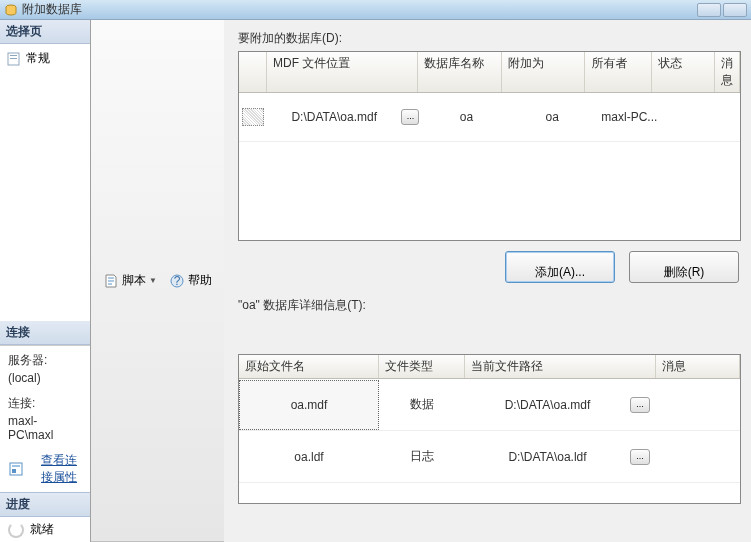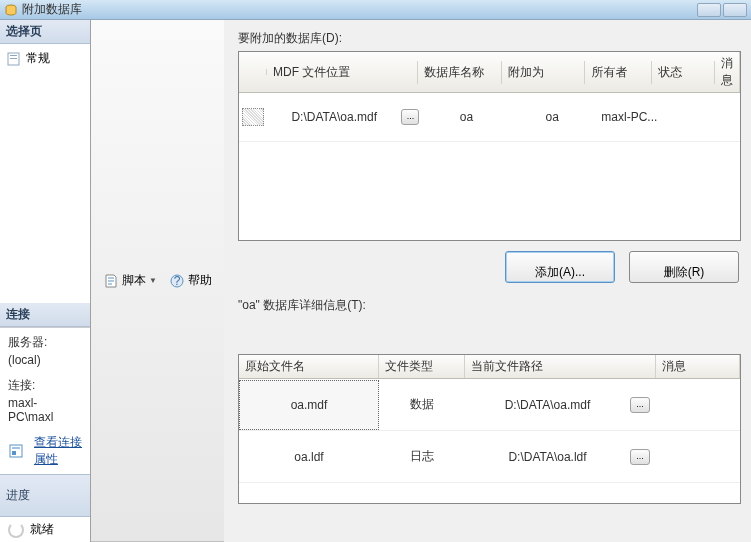--- a/index.html
+++ b/index.html
@@ -14,38 +14,38 @@
     .main-layout { display: flex; height: calc(100% - 20px); }
     .sidebar { width: 205px; background: #f0f0f0; border-right: 1px solid #a0a0a0; display: flex; flex-direction: column; }
     .sidebar-section-header { background: linear-gradient(#e2e9f4, #d0dceb); padding: 3px 6px; font-weight: bold; color: #2a3f5a; border-bottom: 1px solid #b0c0d5; }
     .sidebar-content { flex: 1; background: #fff; padding: 4px 2px; }
     .sidebar-item { display: flex; align-items: center; padding: 2px 4px; gap: 4px; cursor: pointer; }
     .sidebar-item-icon { width: 16px; height: 16px; display: inline-flex; align-items: center; justify-content: center; }
     
     .sidebar-connection { background: #fff; border-top: 1px solid #ccc; padding: 6px 8px; }
     .sidebar-connection .label { margin-bottom: 2px; color: #333; }
     .sidebar-connection .value { margin-bottom: 10px; color: #333; }
-    .sidebar-connection .link-row { display: flex; align-items: center; gap: 10px; justify-content: space-between; }
+    .sidebar-connection .link-row { display: flex; align-items: center; gap: 17px; justify-content: space-between; }
     .sidebar-connection a { color: #1a4f9a; text-decoration: underline; cursor: pointer; }
     
-    .sidebar-progress { background: linear-gradient(#e2e9f4, #d0dceb); padding: 12px 6px; font-weight: normal; color: #2a3f5a; border-top: 1px solid #b0c0d5; border-bottom: 1px solid #b0c0d5; }
+    .sidebar-progress { background: linear-gradient(#e2e9f4, #d0dceb); padding: 3px 6px; font-weight: bold; color: #2a3f5a; border-top: 1px solid #b0c0d5; border-bottom: 1px solid #b0c0d5; }
     .sidebar-progress-content { background: #fff; padding: 4px 8px; display: flex; align-items: center; gap: 6px; }
     .progress-spinner { width: 16px; height: 16px; border: 2px solid #ccc; border-top-color: transparent; border-radius: 50%; }
 
     .content { flex: 1; background: #f0f0f0; display: flex; flex-direction: row; }
     .toolbar { background: linear-gradient(#fafafa, #e6e6e6); border-bottom: 1px solid #c0c0c0; padding: 5px 8px; display: flex; align-items: center; gap: 4px; }
     .toolbar-btn { display: flex; align-items: center; gap: 3px; padding: 2px 4px; cursor: pointer; }
     .toolbar-icon { width: 16px; height: 16px; display: inline-flex; }
     .dropdown-arrow { font-size: 8px; color: #555; }
 
     .content-body { flex: 1; padding: 10px 10px 6px 14px; display: flex; flex-direction: column; overflow: hidden; }
     .section-label { margin-bottom: 4px; color: #333; }
     
     .grid { background: #fff; border: 1px solid #888; flex: 1; min-height: 60px; overflow: auto; }
-    .grid-header { display: flex; background: linear-gradient(#fdfdfd, #eceae3); border-bottom: 1px solid #bdbdb5; align-items: center; }
+    .grid-header { display: flex; background: linear-gradient(#fdfdfd, #eceae3); border-bottom: 1px solid #bdbdb5; }
     .grid-header-cell { padding: 3px 6px; border-right: 1px solid #d4d2c8; color: #333; }
     .grid-row { display: flex; align-items: center; border-bottom: 1px solid #eee; }
     .grid-cell { padding: 17px 6px; color: #333; white-space: nowrap; overflow: hidden; text-overflow: ellipsis; text-align: center; }
     .grid-row-handle { width: 22px; height: 18px; margin: 2px 0 2px 3px; border: 1px dotted #888; background: repeating-linear-gradient(45deg, #ddd, #ddd 1px, #fff 1px, #fff 2px); }
     .ellipsis-btn { width: 20px; height: 16px; background: linear-gradient(#fdfdfd, #e0e0e0); border: 1px solid #a0a0a0; border-radius: 3px; font-size: 9px; text-align: center; line-height: 12px; cursor: pointer; margin-right: 4px; }
 
     .button-row { display: flex; justify-content: flex-end; gap: 14px; margin: 10px 2px 14px 0; }
     .push-button { min-width: 110px; height: 32px; background: linear-gradient(#fdfdfd, #e8e8e8); border: 1px solid #888; border-radius: 3px; padding: 12px 12px; cursor: pointer; font-size: 12px; }
     .push-button.primary { border: 1px solid #5c93c6; box-shadow: inset 0 0 0 1px #a8cef0; }
     .push-button:disabled { color: #aaa; cursor: default; }

